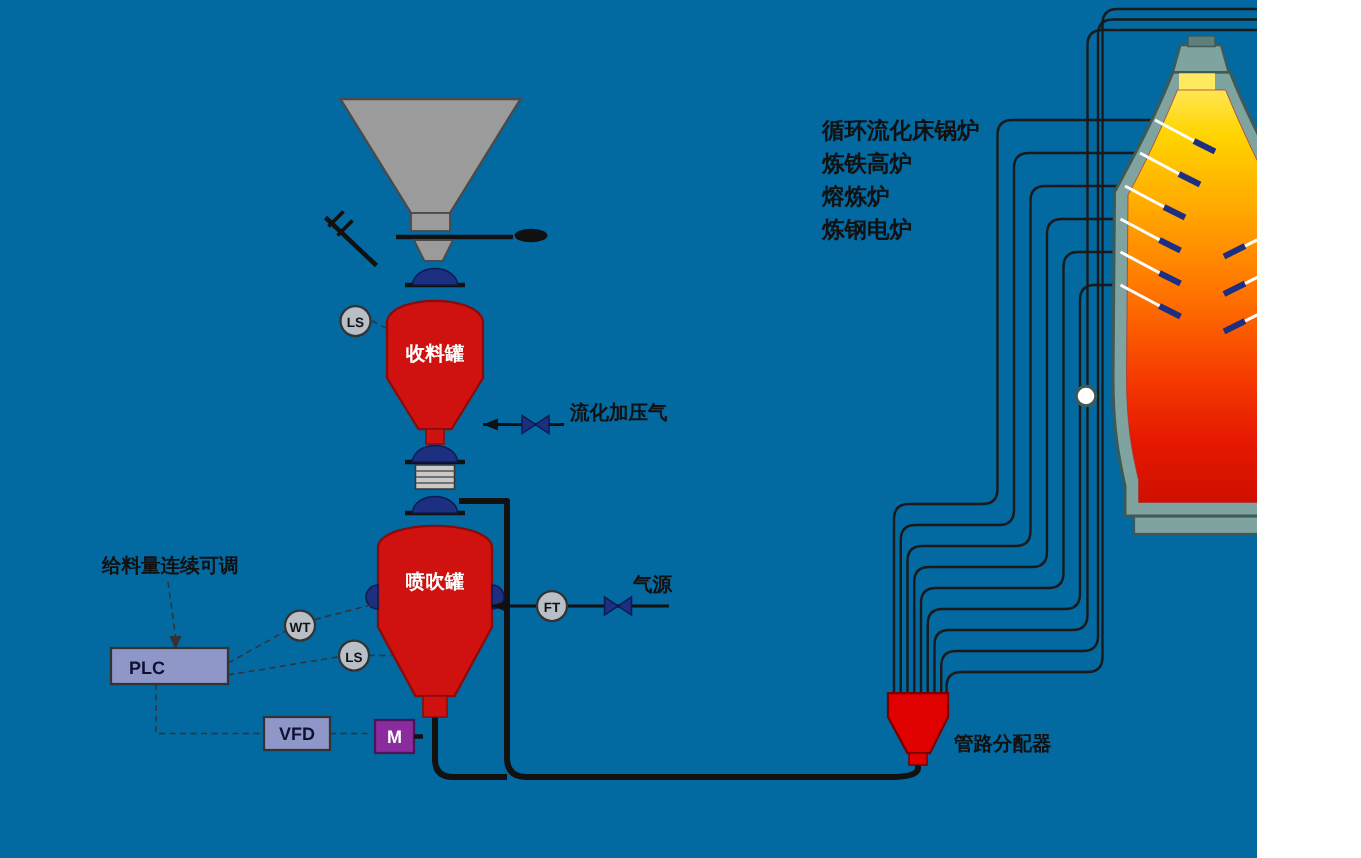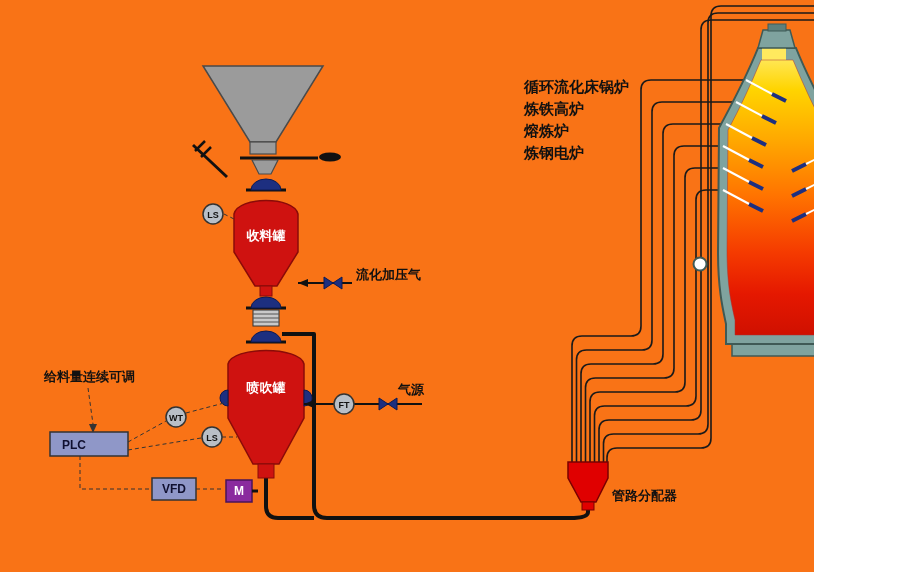--- a/index.html
+++ b/index.html
@@ -1,17 +1,17 @@
 <!DOCTYPE html>
 <html><head>
 <meta charset="utf-8">
 <style>
   html,body{margin:0;padding:0;background:#ffffff;}
-  .canvas{position:relative;width:814px;height:572px;background:#f97316;overflow:hidden;
-          font-family:"Liberation Sans","DejaVu Sans",sans-serif;}
+  .canvas{position:relative;width:814px;height:572px;background:#0369a1;overflow:hidden;
+          font-family:"Liberation Sans","DejaVu Sans",sans-serif;padding-left:24px;}
   svg text{font-family:"Liberation Sans","DejaVu Sans",sans-serif;}
   .cjk{font-weight:bold;fill:#111;}
 </style>
 </head>
 <body>
 
 <div class="canvas">
 <svg width="907" height="572" viewBox="0 0 907 572">
   <defs>
     <linearGradient id="furnaceGrad" gradientUnits="userSpaceOnUse" x1="0" y1="56" x2="0" y2="336">

